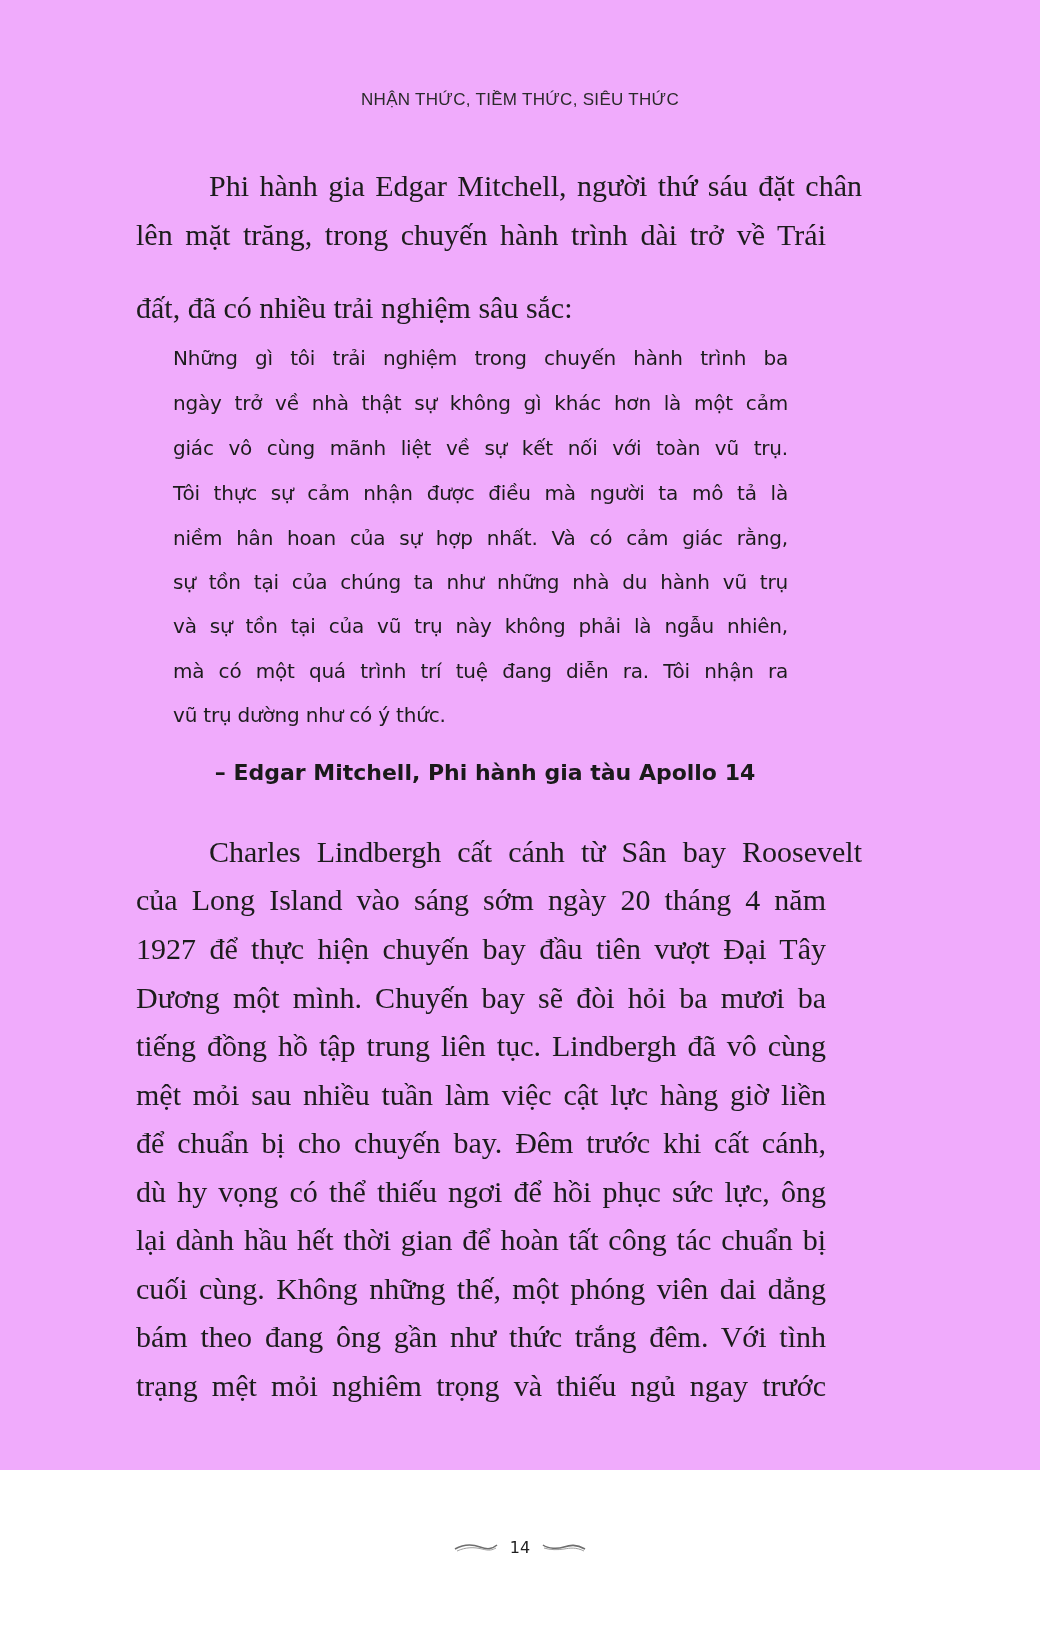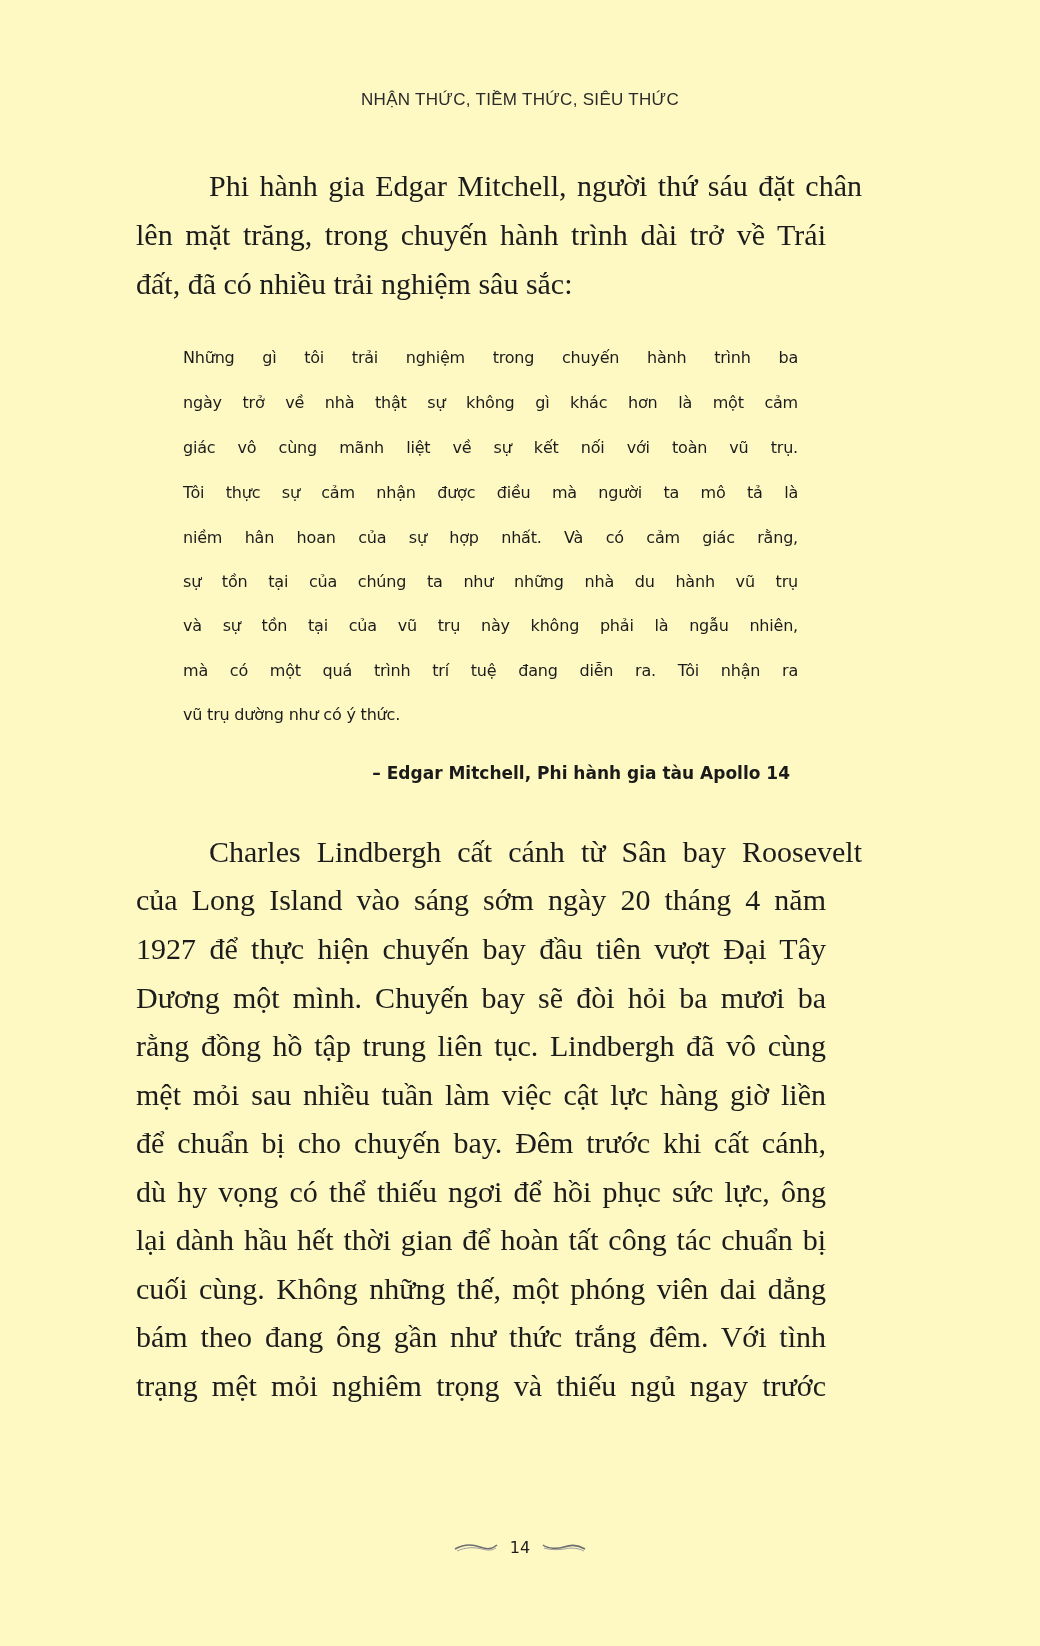--- a/index.html
+++ b/index.html
@@ -1,37 +1,37 @@
 <!DOCTYPE html>
 <html><head>
   <meta charset="utf-8">
   <style>
     html, body { margin: 0; padding: 0; background: #ffffff; }
     body { width: 1040px; height: 1646px; position: relative; overflow: hidden; color: #1e1e1e; }
-    .page { position: absolute; left: 0; top: 0; width: 1040px; height: 1646px; background: #fef9c3; }
+    .page { position: absolute; left: 0; top: 0; width: 1040px; height: 1470px; background: #f0abfc; }
     .running-head {
       position: absolute; left: 0; width: 1040px; top: 90px; text-align: center;
       font-family: "Liberation Sans", sans-serif; font-size: 17px; letter-spacing: 0.3px; color: #2a2a2a;
     }
     .body-line {
       position: absolute; left: 136px; width: 690px;
       font-family: "Liberation Serif", serif; font-size: 30px; line-height: 36px; color: #1c1c1c;
       white-space: nowrap; text-align: justify; text-align-last: justify;
     }
     .body-line.first { left: 173px; width: 653px; margin-left: 36px; }
-    .body-line.last { text-align-last: left; }
+    .body-line.last { text-align-last: left; margin-top: 24px; }
     .quote-line {
-      position: absolute; left: 183px; width: 615px;
-      font-family: "DejaVu Sans", sans-serif; font-size: 16px; line-height: 30px; color: #1c1c1c;
+      position: absolute; left: 173px; width: 615px;
+      font-family: "DejaVu Sans", sans-serif; font-size: 20px; line-height: 30px; color: #1c1c1c;
       white-space: nowrap; text-align: justify; text-align-last: justify; letter-spacing: -0.2px;
     }
     .quote-line.last { text-align-last: left; }
     .attribution {
-      position: absolute; left: 180px; width: 610px; text-align: right;
-      font-family: "DejaVu Sans", sans-serif; font-weight: bold; font-size: 17px; line-height: 30px; color: #1a1a1a;
+      position: absolute; left: 180px; width: 610px; text-align: center;
+      font-family: "DejaVu Sans", sans-serif; font-weight: bold; font-size: 22px; line-height: 30px; color: #1a1a1a;
       white-space: nowrap;
     }
     .footer {
       position: absolute; left: 0; width: 1040px; top: 1532px; height: 30px;
       display: flex; justify-content: center; align-items: center; gap: 12px;
     }
     .page-number { font-family: "DejaVu Sans", sans-serif; font-size: 16px; color: #1e1e1e; }
     .swash { width: 44px; height: 14px; display: block; }
   </style>
 </head>
@@ -58,21 +58,21 @@
     <div class="quote-line" style="top:656px">mà có một quá trình trí tuệ đang diễn ra. Tôi nhận ra</div>
     <div class="quote-line last" style="top:700px">vũ trụ dường như có ý thức.</div>
     <div class="attribution" style="top:758px">– Edgar Mitchell, Phi hành gia tàu Apollo 14</div>
   </div>
 
   <div>
     <div class="body-line first" style="top:834px">Charles Lindbergh cất cánh từ Sân bay Roosevelt</div>
     <div class="body-line" style="top:882px">của Long Island vào sáng sớm ngày 20 tháng 4 năm</div>
     <div class="body-line" style="top:931px">1927 để thực hiện chuyến bay đầu tiên vượt Đại Tây</div>
     <div class="body-line" style="top:980px">Dương một mình. Chuyến bay sẽ đòi hỏi ba mươi ba</div>
-    <div class="body-line" style="top:1028px">rằng đồng hồ tập trung liên tục. Lindbergh đã vô cùng</div>
+    <div class="body-line" style="top:1028px">tiếng đồng hồ tập trung liên tục. Lindbergh đã vô cùng</div>
     <div class="body-line" style="top:1077px">mệt mỏi sau nhiều tuần làm việc cật lực hàng giờ liền</div>
     <div class="body-line" style="top:1125px">để chuẩn bị cho chuyến bay. Đêm trước khi cất cánh,</div>
     <div class="body-line" style="top:1174px">dù hy vọng có thể thiếu ngơi để hồi phục sức lực, ông</div>
     <div class="body-line" style="top:1222px">lại dành hầu hết thời gian để hoàn tất công tác chuẩn bị</div>
     <div class="body-line" style="top:1271px">cuối cùng. Không những thế, một phóng viên dai dẳng</div>
     <div class="body-line" style="top:1319px">bám theo đang ông gần như thức trắng đêm. Với tình</div>
     <div class="body-line" style="top:1368px">trạng mệt mỏi nghiêm trọng và thiếu ngủ ngay trước</div>
   </div>
 
   <div class="footer">

